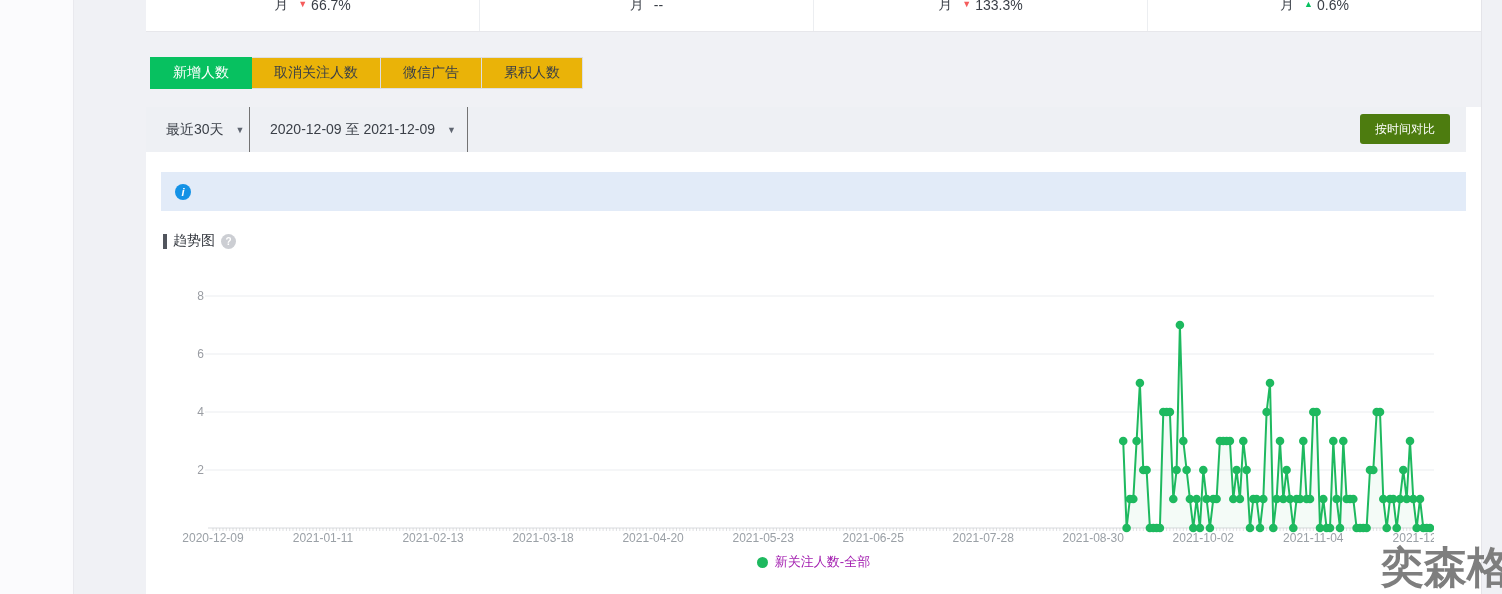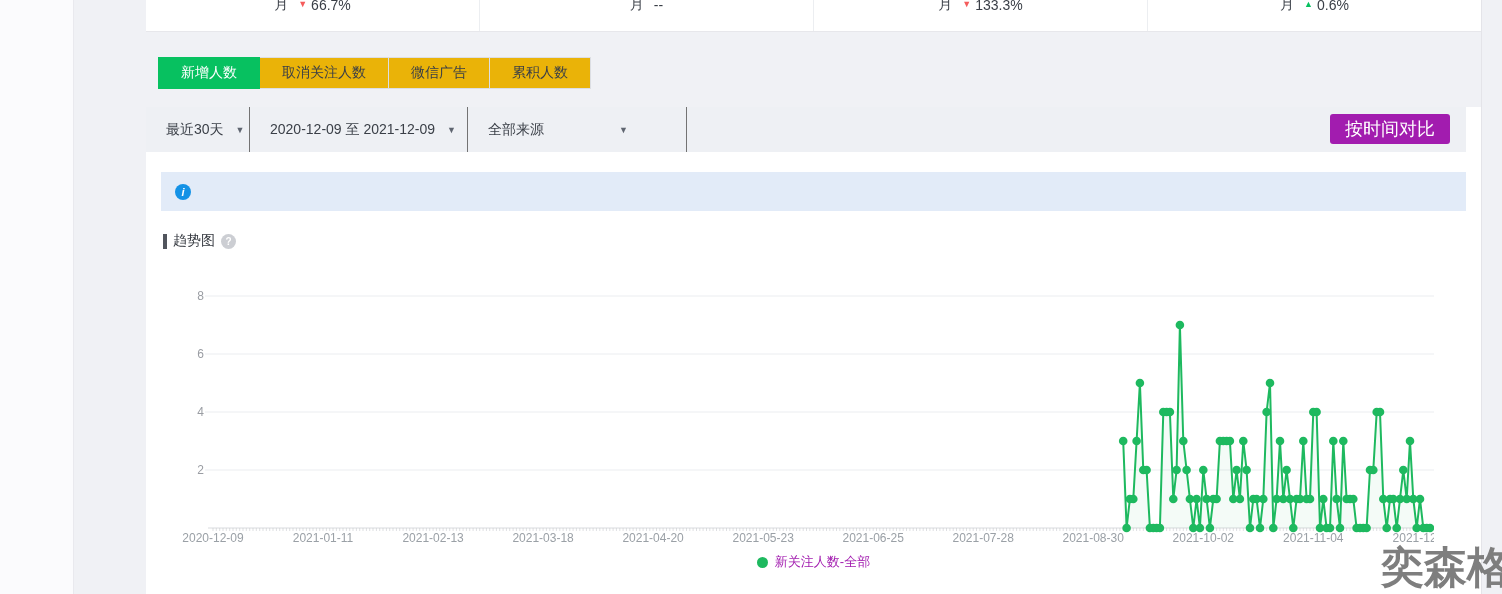--- a/index.html
+++ b/index.html
@@ -20,34 +20,34 @@
   .stat-col:first-child{border-left:none;}
   .stat-period{font-size:14px;color:#3a3f47;}
   .stat-value{font-size:14px;color:#3a3f47;display:flex;align-items:center;gap:4px;}
   .arr{font-size:9px;line-height:1;}
   .arr-down{color:#f55c5c;} .arr-down::before{content:"▼";}
   .arr-up{color:#07c160;} .arr-up::before{content:"▲";}
 
   
   .tabs{position:absolute;left:146px;top:57px;display:flex;}
   .tab{height:32px;padding:0 22px;display:flex;align-items:center;background:#eab308;border:1px solid #dcdee3;margin-left:-1px;font-size:14px;color:#3a3f47;cursor:pointer;white-space:nowrap;}
-  .tab:first-child{margin-left:12px;}
+  .tab:first-child{margin-left:4px;}
   .tab.active{background:#07c160;border-color:#07c160;color:#fff;z-index:1;}
 
   
   .main-card{position:absolute;left:146px;top:107px;width:1335px;height:487px;background:#fff;}
   .filter-bar{position:absolute;left:0;top:0;right:15px;height:45px;background:#eef0f4;display:flex;align-items:stretch;}
   .filter-item{display:flex;align-items:center;font-size:14px;color:#3a3f47;border-right:1px solid #737373;cursor:pointer;padding-left:20px;}
   .fi-preset{width:104px;}
   .fi-dates{width:218px;}
   .fi-source{width:219px;}
   .dd-arrow{font-size:9px;color:#5f6570;margin-left:12px;}
   .dd-arrow::before{content:"▼";}
   .fi-source .dd-arrow{margin-left:auto;margin-right:58px;}
-  .compare-btn{position:absolute;right:16px;top:7px;height:30px;padding:0 15px;background:#a21caf;color:#fff;font-size:18px;border:none;border-radius:3px;display:flex;align-items:center;cursor:pointer;font-family:inherit;}
+  .compare-btn{position:absolute;right:16px;top:7px;height:30px;padding:0 15px;background:#4d7c0f;color:#fff;font-size:12px;border:none;border-radius:3px;display:flex;align-items:center;cursor:pointer;font-family:inherit;}
 
   .notice{position:absolute;left:15px;top:65px;right:15px;height:39px;background:#e2ebf8;display:flex;align-items:center;gap:9px;padding-left:14px;font-size:13px;color:#3a3f47;}
   .info-icon{flex:0 0 auto;width:16px;height:16px;border-radius:50%;background:#1492e6;color:#fff;font-size:11px;display:flex;align-items:center;justify-content:center;font-weight:bold;font-style:italic;}
 
   .section-head{position:absolute;left:17px;top:125px;display:flex;align-items:center;gap:6px;}
   .title-bar{width:4px;height:15px;background:#51555d;}
   .section-title{font-size:14px;color:#34383f;}
   .help-icon{width:15px;height:15px;border-radius:50%;background:#ccced3;color:#fff;font-size:10px;display:flex;align-items:center;justify-content:center;font-weight:bold;cursor:pointer;}
 
   #chart-svg{position:absolute;left:0;top:0;width:1502px;height:594px;}
@@ -102,24 +102,20 @@
 </div>
 
 <div class="main-card">
   <div class="filter-bar">
     <div class="filter-item fi-preset">
       <span>最近30天</span>
       <span class="dd-arrow"></span>
     </div>
     <div class="filter-item fi-dates">
       <span>2020-12-09 至 2021-12-09</span>
-      <span class="dd-arrow"></span>
-    </div>
-    <div class="filter-item fi-source">
-      <span>全部来源</span>
       <span class="dd-arrow"></span>
     </div>
     <button class="compare-btn">按时间对比</button>
   </div>
 
   <div class="notice">
     <span class="info-icon">i</span>
   </div>
 
   <div class="section-head">

